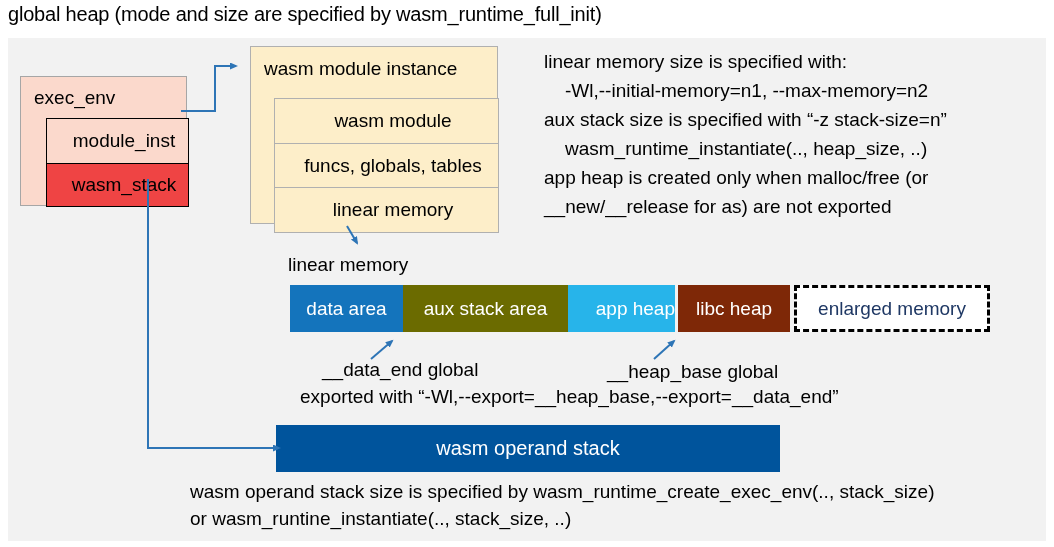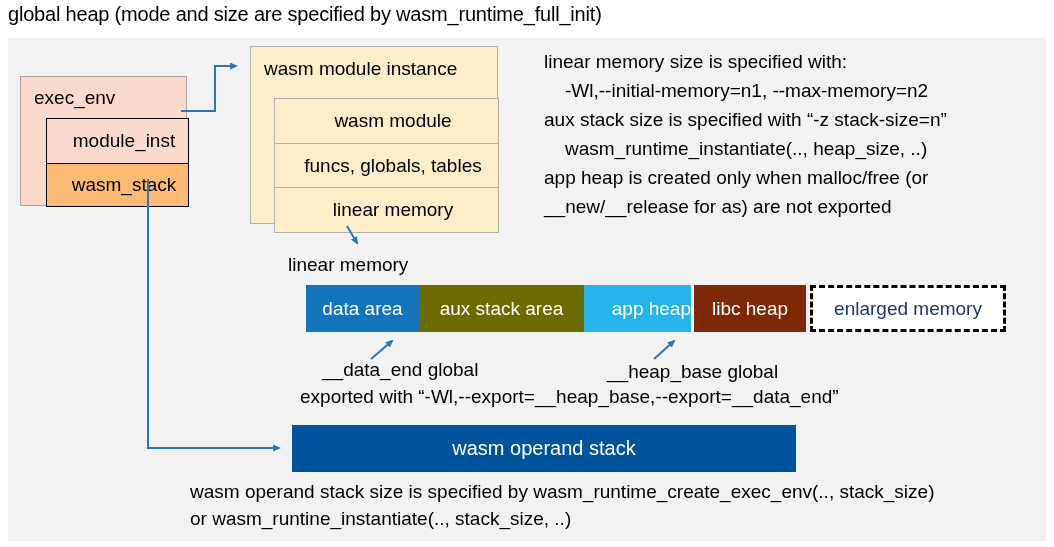--- a/index.html
+++ b/index.html
@@ -41,21 +41,21 @@
   #module-row-0 { left: 23px; top: 43px; width: 225px; height: 46px; line-height: 44px; }
   #module-row-1 { left: 23px; top: 88px; width: 225px; height: 45px; line-height: 43px; }
   #module-row-2 { left: 23px; top: 132px; width: 225px; height: 46px; line-height: 44px; }
 
   
   #right-notes { left: 530px; top: 47px; font-size: 19px; line-height: 29px; margin-left: 14px; }
   #right-notes .indent { padding-left: 21px; }
 
   
   #linear-memory-label { left: 288px; top: 254px; font-size: 19px; }
-  #memory-bar { left: 306px; top: 285px; height: 47px; display: flex; }
+  #memory-bar { left: 290px; top: 285px; height: 47px; display: flex; }
   .seg {
     height: 47px; line-height: 47px; text-align: center;
     font-size: 19px; color: #fff; box-sizing: border-box; flex: none;
   }
   #seg-data { width: 113px; }
   #seg-aux { width: 165px; }
   #seg-appheap { width: 107px; }
   #seg-libc { width: 112px; margin-left: 3px; }
   #seg-enlarged {
     width: 196px; margin-left: 4px;
@@ -63,39 +63,39 @@
     color: #1f3864; line-height: 41px;
   }
 
   
   #data-end-label { left: 322px; top: 359px; font-size: 19px; }
   #heap-base-label { left: 607px; top: 361px; font-size: 19px; }
   #export-line { left: 300px; top: 386px; font-size: 19px; }
 
   
   #operand-stack-bar {
-    left: 292px; top: 425px; width: 504px; height: 47px;
+    left: 276px; top: 425px; width: 504px; height: 47px;
     color: #fff; font-size: 20px; text-align: center; line-height: 47px;
   }
   #bottom-notes { left: 190px; top: 478px; font-size: 19px; line-height: 27px; }
 
   #arrow-overlay { left: 0; top: 0; pointer-events: none; }
   .arrow-line { stroke: var(--arrow, #2e75b6); stroke-width: 2; fill: none; }
 </style>
 </head>
 <body>
 
 <div class="abs" id="title">global heap (mode and size are specified by wasm_runtime_full_init)</div>
 
 <div class="abs" id="canvas" style="background: rgb(242, 242, 242);"></div>
 
 <div class="abs struct-box" id="exec-env-box" style="background: rgb(251, 217, 204);">
   <div class="struct-header">exec_env</div>
   <div class="struct-row" id="exec-env-row-0" style="background: rgb(251, 217, 204);">module_inst</div>
-  <div class="struct-row" id="exec-env-row-1" style="background: #fdba74;">wasm_stack</div>
+  <div class="struct-row" id="exec-env-row-1" style="background: #ef4444;">wasm_stack</div>
 </div>
 
 <div class="abs struct-box" id="module-box" style="background: rgb(253, 238, 201);">
   <div class="struct-header">wasm module instance</div>
   <div class="struct-row" id="module-row-0" style="background: rgb(253, 238, 201);">wasm module</div>
   <div class="struct-row" id="module-row-1" style="background: rgb(253, 238, 201);">funcs, globals, tables</div>
   <div class="struct-row" id="module-row-2" style="background: rgb(253, 238, 201);">linear memory</div>
 </div>
 
 <div class="abs" id="right-notes">

